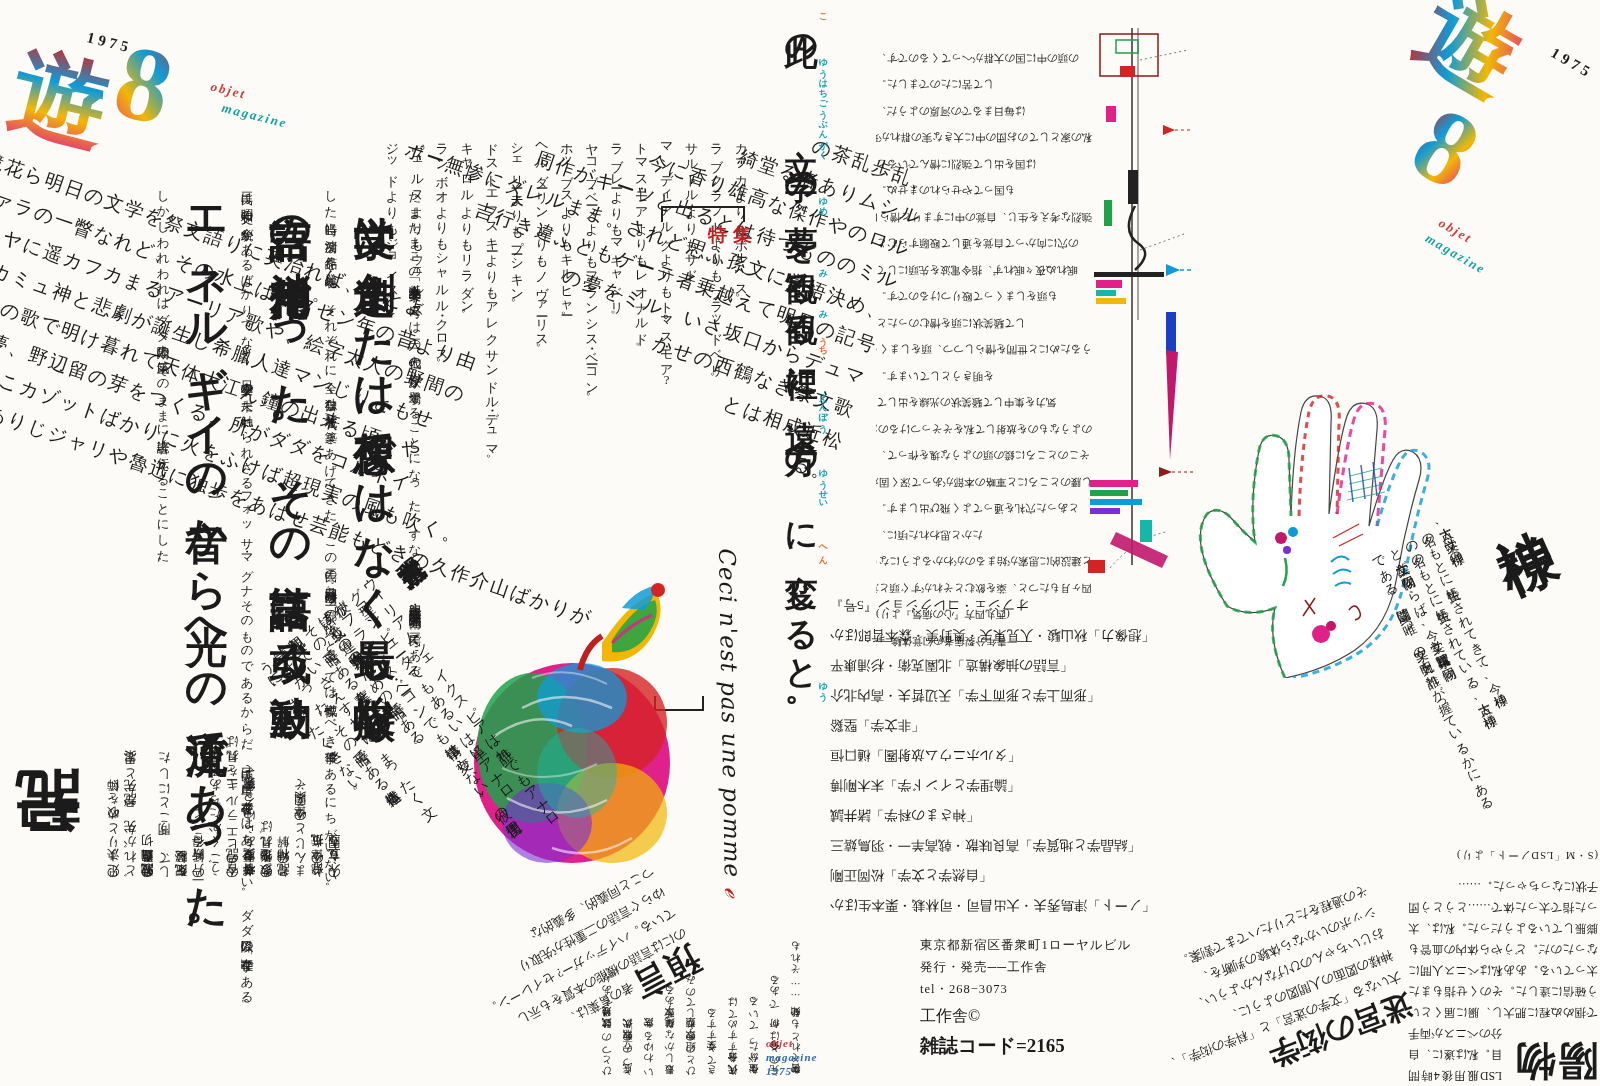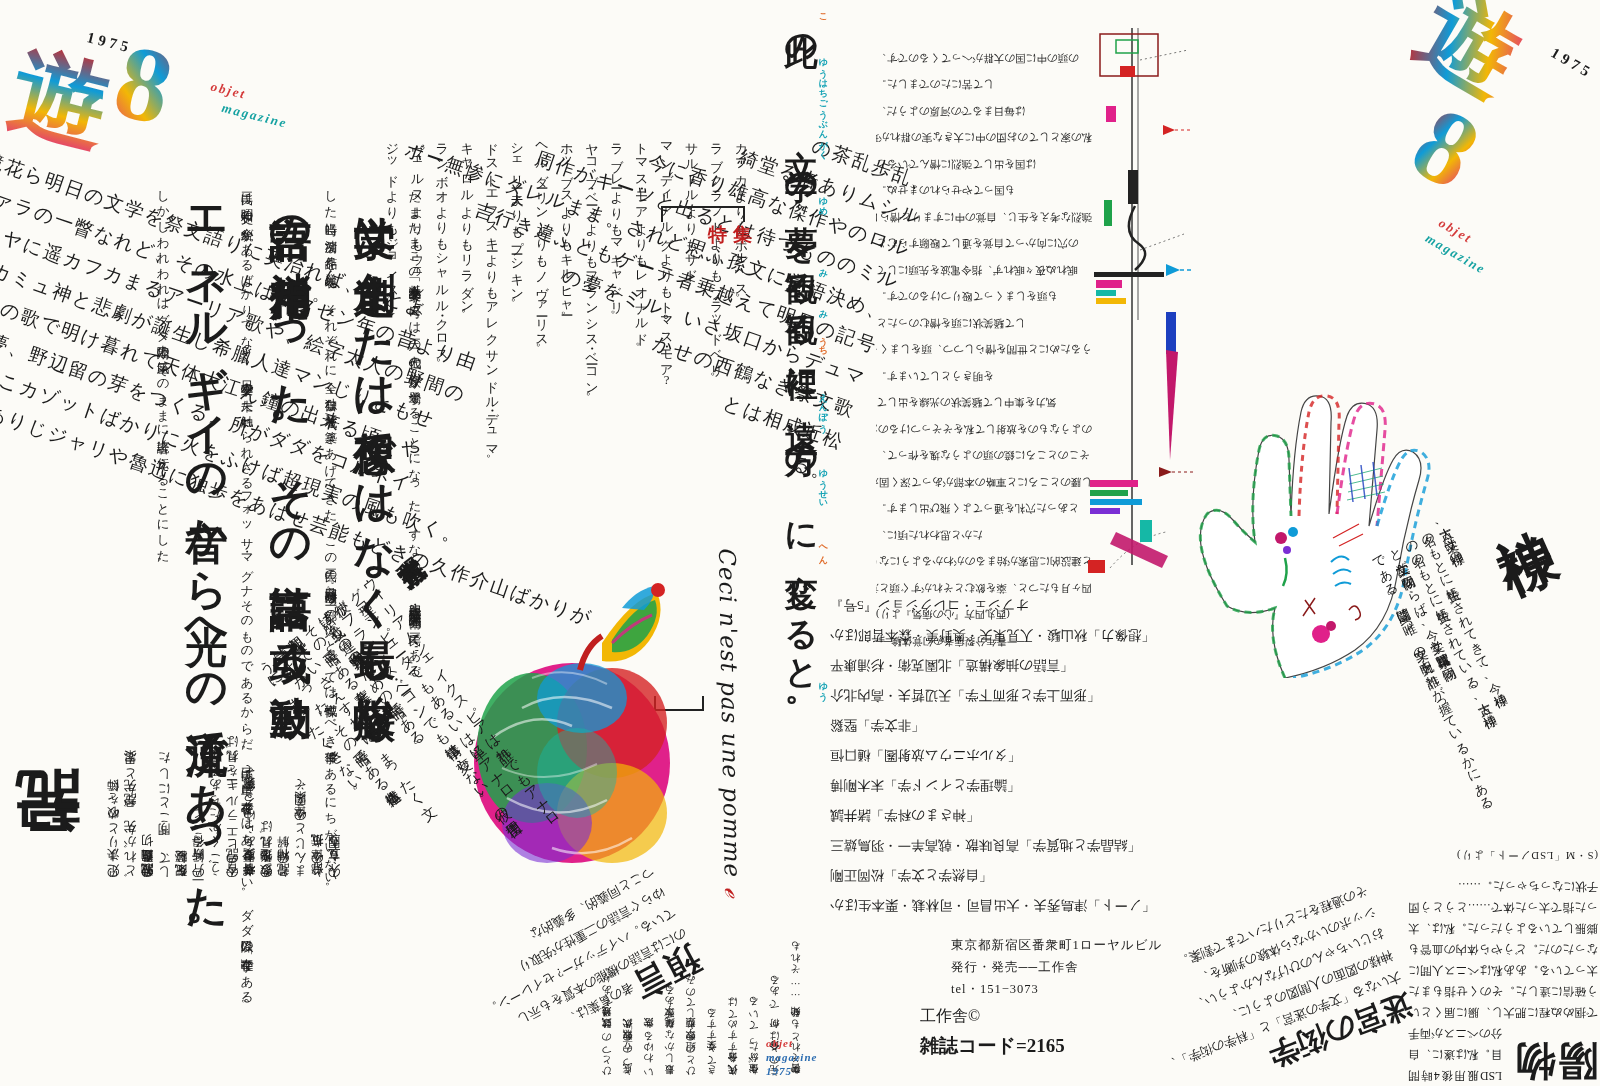--- a/index.html
+++ b/index.html
@@ -46,21 +46,21 @@
   
   .spine-hl{font-size:33px;line-height:1.04;letter-spacing:2px;font-weight:600;}
   .spine-hl rt{font-size:9px;letter-spacing:0;color:#15a3b5;}
   .spine-tail div{font-size:11px;font-weight:bold;letter-spacing:1px;font-style:italic;line-height:14px;}
   
   .psy{font-size:10.5px;line-height:26.5px;text-align:right;white-space:nowrap;}
   .psy div{overflow:hidden;}
   
   .toc{font-size:13.5px;line-height:30px;text-align:right;white-space:nowrap;}
   
-  .pub .ln{font-size:12.5px;line-height:22px;letter-spacing:1px;margin-left:31px;}
+  .pub .ln{font-size:12.5px;line-height:22px;letter-spacing:1px;}
   .pub .price{font-size:21px;font-weight:bold;margin-top:8px;}
   .pub .copy{font-size:16px;margin-top:6px;}
   .pub .code{font-size:19px;font-weight:bold;margin-top:6px;}
   
   .kami{transform:rotate(-24deg);font-size:13px;}
   .kami .col-title{font-size:56px;font-weight:bold;letter-spacing:6px;margin-left:16px;}
   .kami > *{margin-left:8px;}
   
   .patent{transform:rotate(36deg);font-size:15px;letter-spacing:2px;}
   .patent > *{margin-left:15px;}
@@ -241,21 +241,21 @@
       <div>「非文学」堅谿</div>
       <div>「形而上学と形而下学」天辺哲夫・高内北介</div>
       <div>「言語の抽象構造」北園克衛・杉浦康平</div>
       <div>「想像力」秋山駿・人見東夫・奥野実・森本哲郎ほか</div>
       <div>オブジェ・コレクション『5号』</div>
     </div>
 
   <div class="abs pub" style="left:920px;top:934px;width:260px;">
     <div class="ln">東京都新宿区番衆町1ローヤルビル</div>
     <div class="ln">発行・発売──工作舎</div>
-    <div class="ln">tel・151−3073</div>
+    <div class="ln">tel・268−3073</div>
     <div class="copy">工作舎©</div>
     <div class="code">雑誌コード=2165</div>
   </div>
 
   <svg class="abs" style="left:1080px;top:20px;" width="115" height="560" viewBox="0 0 115 560">
     <line x1="52" y1="8" x2="52" y2="545" stroke="#333" stroke-width="1.5"></line>
     <line x1="58" y1="8" x2="58" y2="300" stroke="#555" stroke-width="1"></line>
     <rect x="20" y="14" width="58" height="42" fill="none" stroke="#8a1b1b" stroke-width="1.5"></rect>
     <rect x="36" y="20" width="22" height="13" fill="none" stroke="#1fa24a" stroke-width="1.5"></rect>
     <rect x="40" y="46" width="15" height="11" fill="#d42323"></rect>

